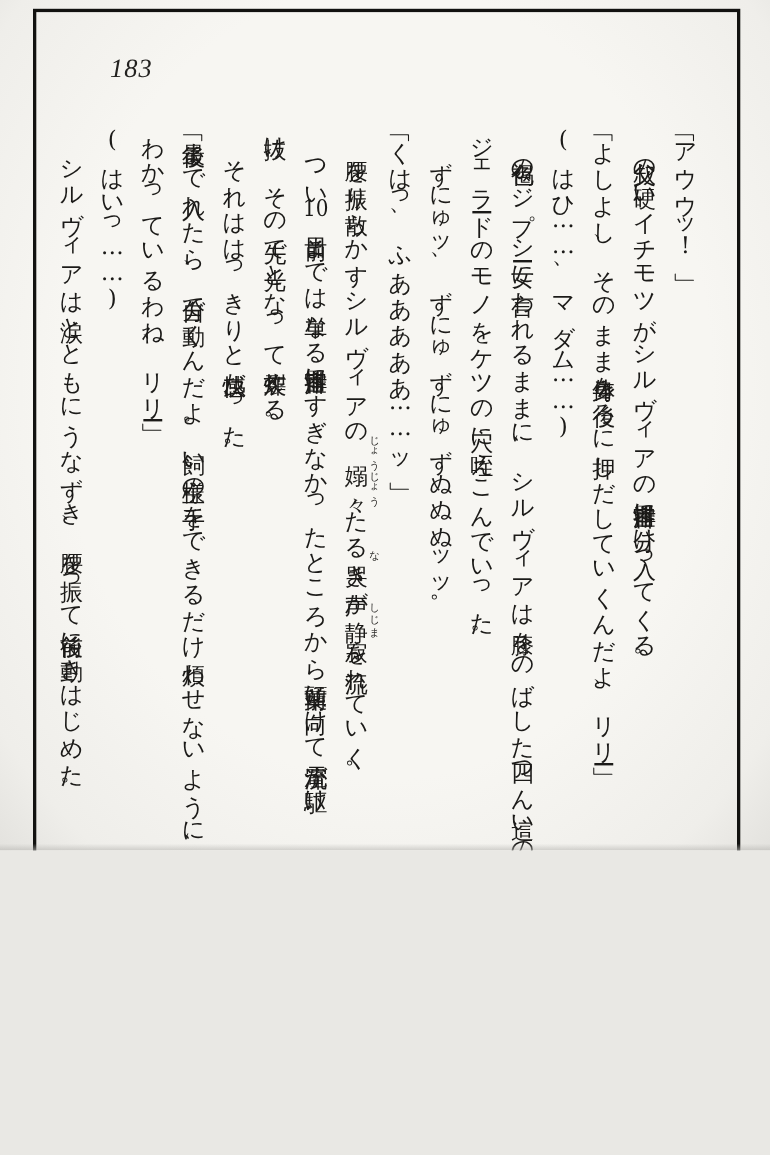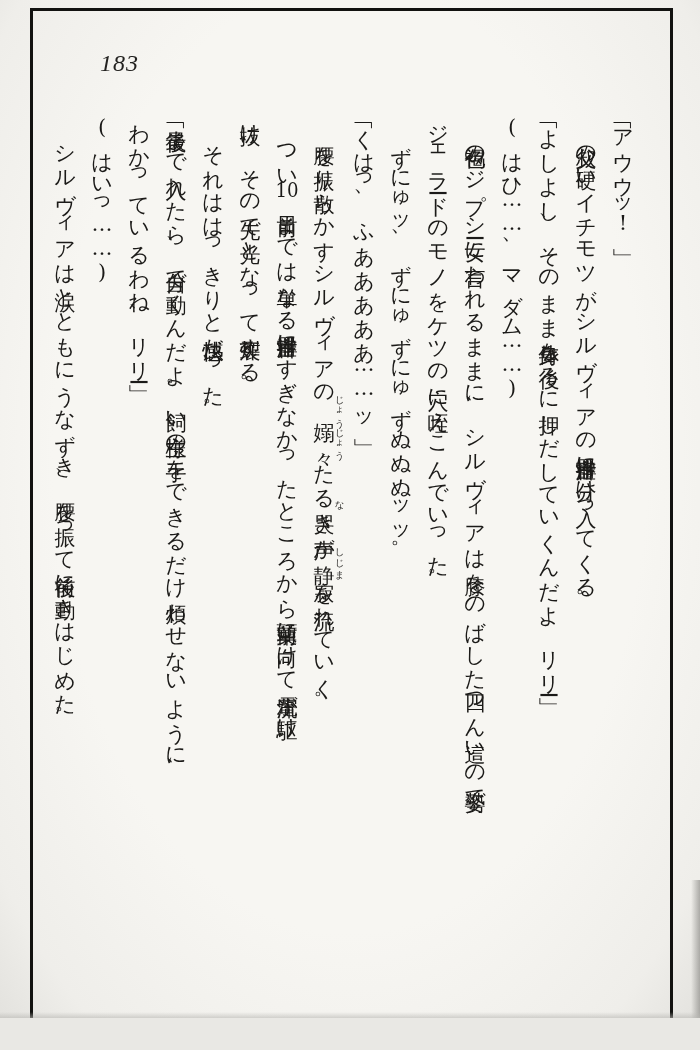--- a/index.html
+++ b/index.html
@@ -2,21 +2,21 @@
 <html><head>
   <meta charset="utf-8">
   <style>
     html, body { margin: 0; padding: 0; }
     body {
       width: 700px; height: 1050px;
       font-family: "DejaVu Serif", "Liberation Serif", serif;
       background: #e9e8e4;
     }
     .page {
-      position: relative; width: 700px; height: 1018px; overflow: hidden;
+      position: relative; width: 700px; height: 773px; overflow: hidden;
       background: radial-gradient(ellipse at 50% 45%, #f7f6f2 60%, #efeeea 88%, #e3e2de 100%);
       color: #1c1c1c;
       text-decoration: underline;
     }
     .frame {
       position: absolute; left: 30px; top: 8px;
       width: 637px; height: 1028px;
       border: 3px solid #121210;
       background: transparent;
     }

